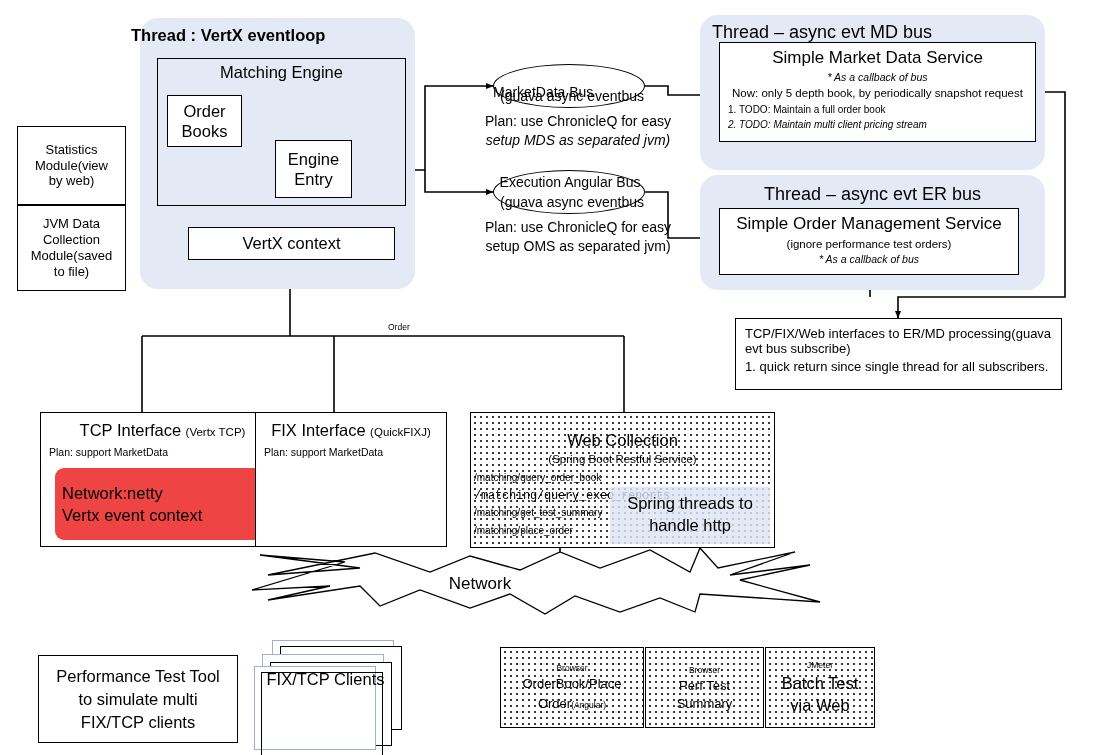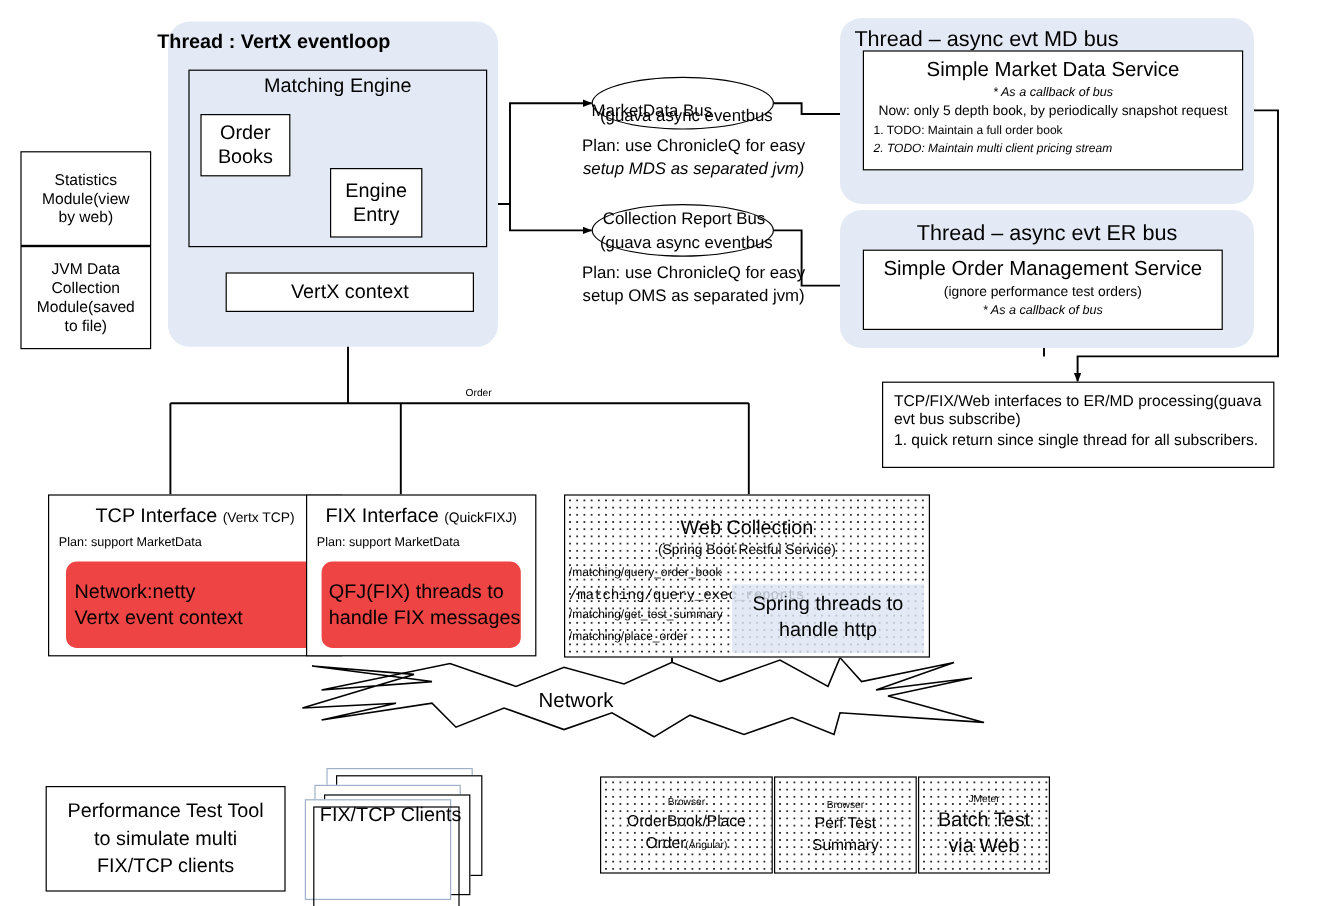--- a/index.html
+++ b/index.html
@@ -162,21 +162,21 @@
   <div class="abs" style="left:493px; top:64px; width:200px; height:75px;">
     <div class="abs" style="left:0px; top:0px; width:152px; height:44px; border:1.4px solid #000; border-radius:50%; background:#fff;"></div>
     <div class="abs t-body" style="left:0px; top:20px; width:152px; text-align:left;">MarketData Bus</div>
     <div class="abs t-body" style="left:-1px; top:24px; width:160px; text-align:center; white-space:nowrap;">(guava async eventbus</div>
   </div>
   <div class="abs t-body" style="left:483px; top:113px; width:190px; text-align:center;">Plan: use ChronicleQ for easy</div>
   <div class="abs t-body" style="left:483px; top:132px; width:190px; text-align:center;font-style:italic;">setup MDS as separated jvm)</div>
 
   <div class="abs" style="left:493px; top:170px; width:200px; height:75px;">
     <div class="abs" style="left:0px; top:0px; width:152px; height:44px; border:1.4px solid #000; border-radius:50%; background:#fff;"></div>
-    <div class="abs t-body" style="left:-3px; top:4px; width:160px; text-align:center; white-space:nowrap;">Collection Report Bus</div>
+    <div class="abs t-body" style="left:-3px; top:4px; width:160px; text-align:center; white-space:nowrap;">Execution Angular Bus</div>
     <div class="abs t-body" style="left:-1px; top:24px; width:160px; text-align:center; white-space:nowrap;">(guava async eventbus</div>
   </div>
   <div class="abs t-body" style="left:483px; top:219px; width:190px; text-align:center;">Plan: use ChronicleQ for easy</div>
   <div class="abs t-body" style="left:483px; top:238px; width:190px; text-align:center;">setup OMS  as separated jvm)</div>
 
   <div class="abs panel-round" style="left:700px; top:15px; width:345px; height:155px;"></div>
   <div class="abs t-thread-title-r" style="left:712px; top:22px;">Thread – async evt MD bus</div>
   <div class="abs box" style="left:719px; top:42px; width:317px; height:100px; background:#ffffff;">
     <div class="t-head-lg" style="text-align:center; margin-top:5px;">Simple Market Data Service</div>
     <div class="t-ital" style="text-align:center; margin-top:3px;">* As a callback of bus</div>
@@ -212,24 +212,20 @@
       <div class="t-head" style="width:100%; padding-left:14px; text-align:left; margin-top:3px;">Vertx event context</div>
     </div>
   </div>
 
   <div class="abs box" style="left:255px; top:412px; width:192px; height:135px;">
     <div style="text-align:center; margin-top:8px;">
       <span class="t-head">FIX Interface</span>
       <span class="t-small">(QuickFIXJ)</span>
     </div>
     <div class="t-tiny" style="margin-left:8px; margin-top:6px; font-size:10.5px;">Plan: support  MarketData</div>
-    <div class="box-blue center" style="margin:10px 12px 0 12px; height:72px;">
-      <div class="t-head" style="width:100%; padding-left:12px; text-align:left;">QFJ(FIX) threads to</div>
-      <div class="t-head" style="width:100%; padding-left:12px; text-align:left; margin-top:3px;">handle FIX messages</div>
-    </div>
   </div>
 
   <div class="abs box dotted" style="left:470px; top:412px; width:305px; height:136px;">
     <div class="t-head" style="text-align:center; margin-top:18px;">Web Collection</div>
     <div class="t-small" style="text-align:center; margin-top:3px;">(Spring Boot Restful Service)</div>
     <div class="ep" style="margin:8px 0 0 3px;">/matching/query_order_book</div>
     <div class="ep big" style="margin:6px 0 0 3px;">/matching/query_exec_reports</div>
     <div class="ep" style="margin:6px 0 0 3px;">/matching/get_test_summary</div>
     <div class="ep" style="margin:7px 0 0 3px;">/matching/place_order</div>
   </div>

